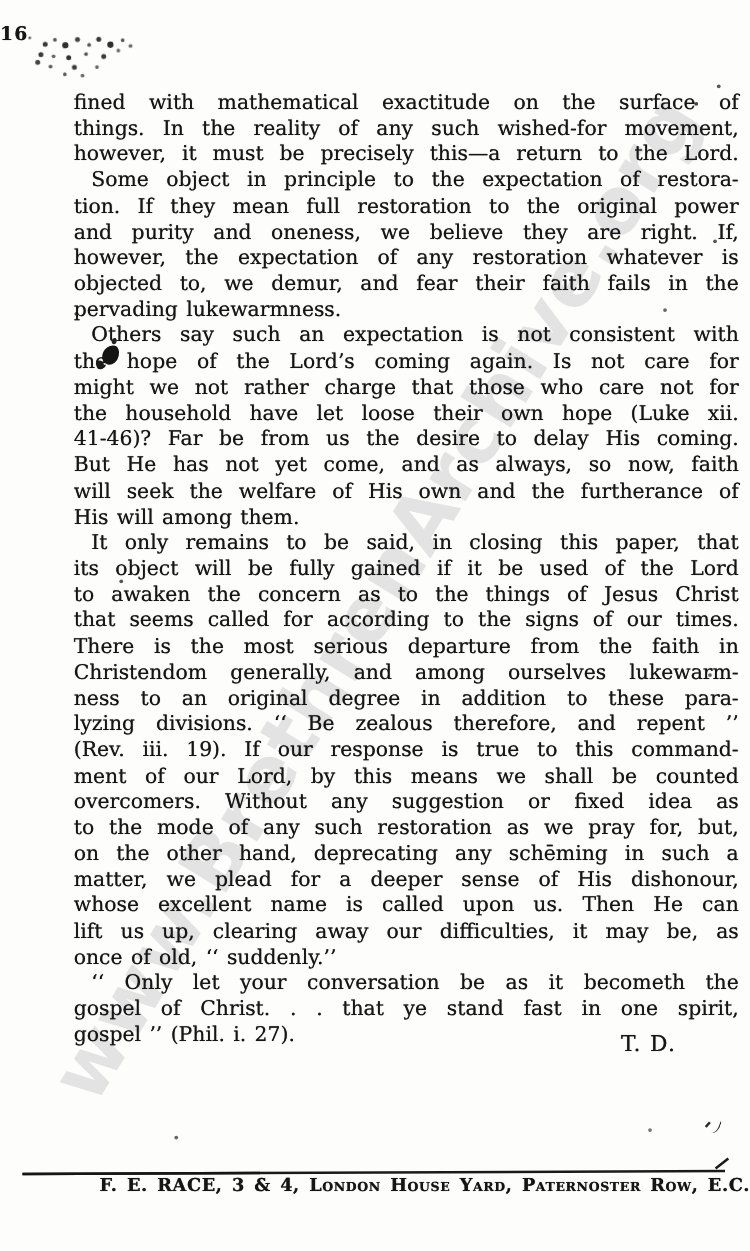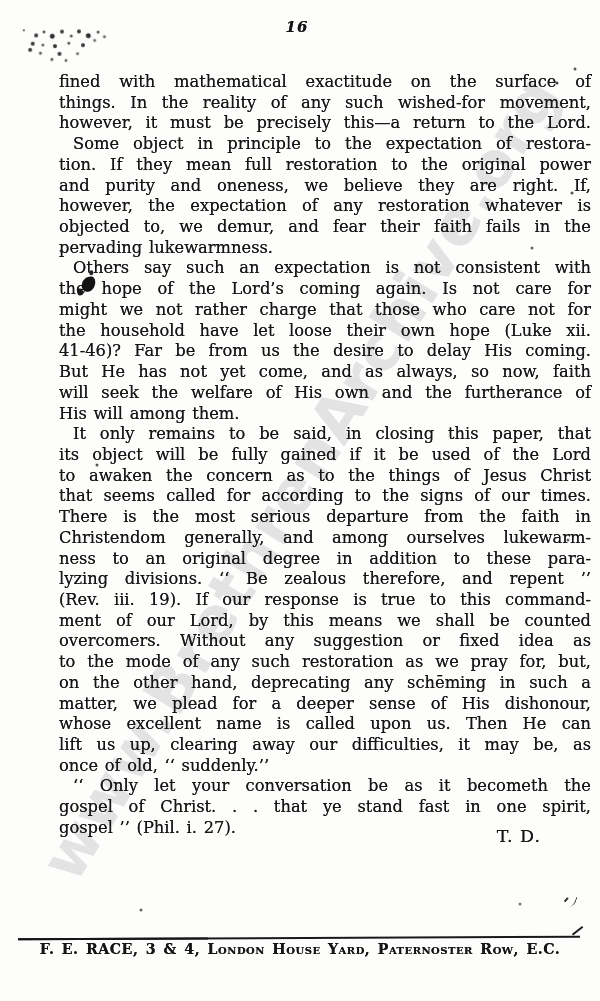--- a/index.html
+++ b/index.html
@@ -11,24 +11,23 @@
   }
   
   .watermark{
     position:absolute;left:300px;top:478px;
     transform:translate(-50%,-50%) rotate(-58.5deg);
     font-family:"DejaVu Sans",sans-serif;font-weight:bold;
     font-size:62px;letter-spacing:1px;color:#e3e3e3;
     white-space:nowrap;z-index:0;user-select:none;
   }
   .page-number{
-    position:absolute;top:18px;left:0;right:6px;text-align:center;
+    position:absolute;top:18px;left:0;right:6px;
     font-size:15px;font-weight:bold;letter-spacing:1px;z-index:2;
     text-shadow:0 0 .6px rgba(10,10,10,.8);
-    font-style:italic;
   }
   .body-text{
     position:absolute;left:34px;top:72px;width:532px;z-index:2;
     font-size:16.3px;line-height:20.72px;word-spacing:1.5px;
     text-shadow:0 0 .6px rgba(10,10,10,.75);
     margin-left:25px;
   }
   .line{text-align:justify;text-align-last:justify;}
   .line.no-j{text-align-last:left;}
   .line.indent{text-indent:14px;}
@@ -86,21 +85,21 @@
   }
   .footer-rule::before{
     content:"";position:absolute;left:0;top:-.4px;width:190px;height:2.6px;
     background:#161616;
   }
   .footer-rule::after{
     content:"";position:absolute;right:-4px;top:-6px;width:13px;height:1.7px;
     background:#1a1a1a;transform:rotate(-38deg);
   }
   .imprint{
-    position:absolute;left:0;right:0;top:941px;text-align:center;z-index:2;
+    position:absolute;left:0;right:0;top:941px;text-align:right;z-index:2;
     font-variant:small-caps;font-weight:bold;font-size:14.2px;
     letter-spacing:.5px;word-spacing:2px;
     text-shadow:0 0 .6px rgba(10,10,10,.8);
   }
   
   .specks{position:absolute;left:0;top:0;width:1px;height:1px;z-index:1;}
   .specks::before{
     content:"";position:absolute;width:2px;height:2px;border-radius:50%;
     background:transparent;
     box-shadow:

